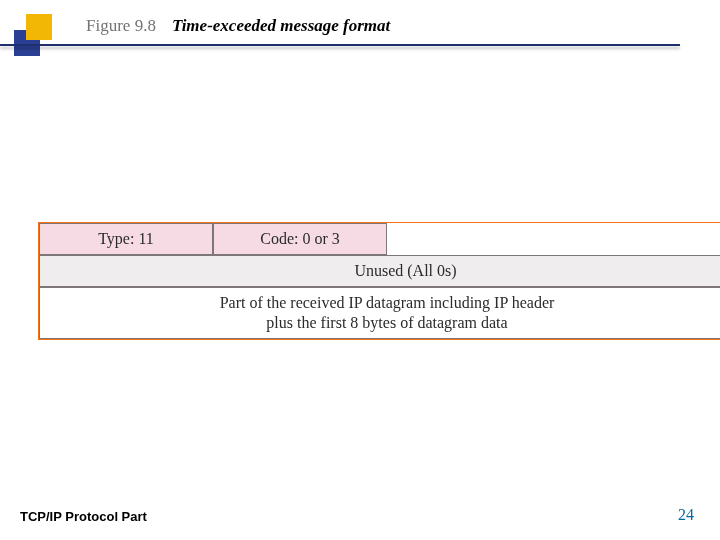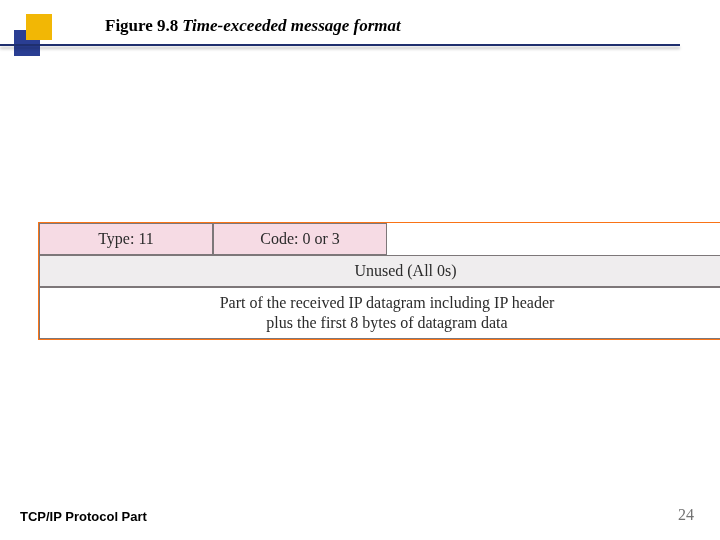--- a/index.html
+++ b/index.html
@@ -7,40 +7,40 @@
 
   .slide { width: 720px; height: 540px; position: relative; }
 
   
   .corner-deco { position: absolute; top: 14px; left: 14px; width: 48px; height: 48px; }
   .corner-deco .sq-back { position: absolute; width: 26px; height: 26px; background: #2a3e93; top: 16px; left: 0; }
   .corner-deco .sq-front { position: absolute; width: 26px; height: 26px; background: #f2b705; top: 0; left: 12px; }
 
   
   .heading { position: absolute; top: 16px; left: 86px; right: 20px; }
-  .heading .fig-label { color: #000000; font-weight: bold; font-size: 17px; font-family: Georgia, serif; margin-left: 19px; }
-  .heading .fig-title { color: #000; font-style: italic; font-weight: bold; font-size: 17px; font-family: Georgia, serif; }
+  .heading .fig-label { color: #737373; font-weight: normal; font-size: 17px; font-family: Georgia, serif; }
+  .heading .fig-title { color: #000; font-style: italic; font-weight: bold; font-size: 17px; margin-left: 12px; font-family: Georgia, serif; }
 
   
   .hr-line { position: absolute; top: 44px; left: 0; width: 680px; height: 2px; background: #1f2f6e; box-shadow: 0 3px 3px rgba(0,0,0,0.25); }
 
   
   .packet { position: absolute; top: 222px; left: 38px; width: 698px; border: 1px solid #f97316; }
   .packet .row { display: flex; }
   .packet .cell { border: 1px solid #7d7779; text-align: center; font-family: 'Times New Roman', Georgia, serif; font-size: 16px; color: #2b2b2b; padding: 5px 4px; line-height: 1.25; }
   .packet .row1 .cell { background: #f6dbe4; }
   .packet .row1 .c-type { flex: 0 0 25%; }
   .packet .row1 .c-code { flex: 0 0 25%; }
   .packet .row1 .c-chk  { flex: 0 0 50%; }
   .packet .row2 .cell { background: #efedee; flex: 1 1 100%; padding-left: 41px; }
   .packet .row3 .cell { background: #ffffff; flex: 1 1 100%; }
 
   
   .footer-left { position: absolute; bottom: 16px; left: 20px; font-family: Verdana, Arial, sans-serif; font-weight: bold; font-size: 13px; color: #000; }
-  .footer-right { position: absolute; bottom: 16px; right: 26px; font-family: 'Times New Roman', serif; font-size: 16px; color: #737373; }
+  .footer-right { position: absolute; bottom: 16px; right: 26px; font-family: 'Times New Roman', serif; font-size: 16px; color: #0369a1; }
 </style>
 </head>
 <body>
 
 <div class="slide">
 
   <div class="corner-deco">
     <div class="sq-back"></div>
     <div class="sq-front"></div>
   </div>

